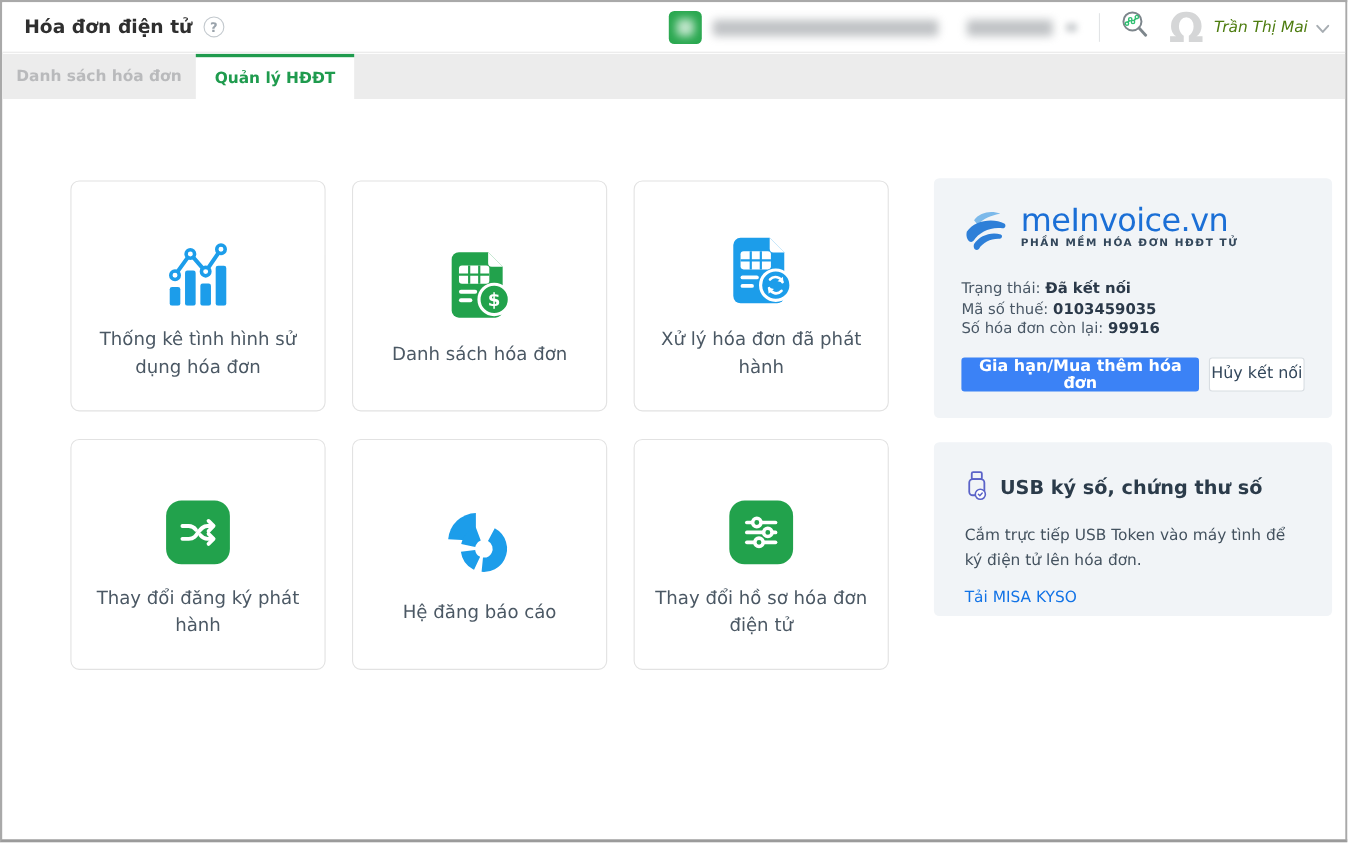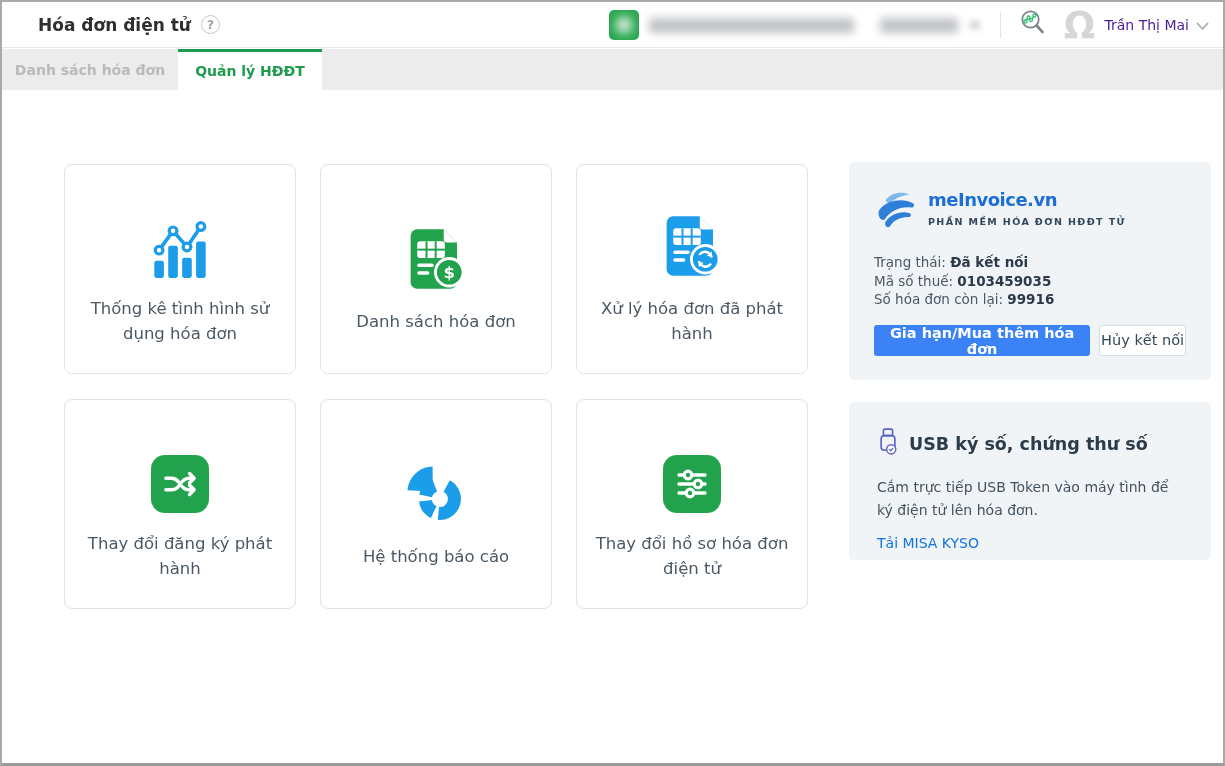--- a/index.html
+++ b/index.html
@@ -9,39 +9,39 @@
     background: #fff;
   }
   .window {
     position: relative; width: 1225px; height: 766px; background: #fff;
     border: 2px solid #a9a9a9; border-bottom: 3px solid #9b9b9b; overflow: hidden;
   }
   
   .header {
     position: absolute; left: 0; top: 0; right: 0; height: 46px;
     background: #fff; border-bottom: 1px solid #e8e8e8;
-    display: flex; align-items: center; padding-left: 36px;
+    display: flex; align-items: center; padding-left: 20px;
   }
   .page-title { font-size: 17px; font-weight: 700; color: #2f2f2f; }
   .help-icon {
     width: 19px; height: 19px; margin-left: 10px; border-radius: 50%;
     border: 1.5px solid #c3c9ce; color: #9aa3ab; font-size: 12px; font-weight: 700;
     display: flex; align-items: center; justify-content: center; cursor: pointer;
   }
   .header-right { position: absolute; right: 14px; top: 0; height: 46px; display: flex; align-items: center; }
   .org-tile { width: 30px; height: 30px; border-radius: 5px; background: #2aa850; position: relative; overflow: hidden; }
   .org-tile::after { content: ""; position: absolute; left: 7px; top: 7px; width: 16px; height: 16px; background: #ffffff; opacity: .7; border-radius: 4px; filter: blur(4px); }
   .blur-bar { height: 15px; border-radius: 3px; background: #8d9297; opacity: .55; filter: blur(4px); }
   .blur-company { width: 205px; margin-left: 10px; }
   .blur-year { width: 78px; margin-left: 26px; }
   .blur-chev { width: 10px; height: 8px; margin-left: 12px; background:#9aa0a5; opacity:.5; filter: blur(3px); }
   .vdiv { width: 1px; height: 26px; background: #e2e4e6; margin: 0 16px 0 20px; }
   .avatar { width: 34px; height: 34px; display:flex; align-items:center; justify-content:center;
             color:#d5d6d7; font-size: 37px; font-weight: 700; line-height: 1; margin-left: 14px; user-select:none; }
-  .user-name { font-size: 14px; color: #4c1d95; margin-left: 8px; }
+  .user-name { font-size: 14px; color: #4d7c0f; margin-left: 8px; font-style: italic; }
   .chev { margin-left: 7px; }
   
   .tabbar { position: absolute; left: 0; top: 47px; right: 0; height: 41px; background: #ececec; display: flex; }
   .tab { height: 41px; display: flex; align-items: center; justify-content: center;
          font-size: 14px; font-weight: 700; cursor: pointer; }
   .tab-inactive { width: 176px; color: #b9babc; }
   .tab-active { width: 144px; background: #fff; color: #1f9b4e; border-top: 3px solid #1f9b4e; }
   
   .cards {
     position: absolute; left: 62px; top: 162px; width: 744px;
@@ -56,21 +56,21 @@
   .card-label { font-size: 16.5px; color: #4b5864; text-align: center; line-height: 25px; max-width: 196px; }
   .tile-green { width: 58px; height: 58px; border-radius: 14px; background: #22a24c;
                 display:flex; align-items:center; justify-content:center; }
   
   .sidebar { position: absolute; left: 847px; top: 160px; width: 362px; }
   .side-card { background: #f1f4f7; border-radius: 5px; padding: 25px; }
   .side-card.connection { height: 218px; }
   .side-card.usb { height: 158px; margin-top: 22px; padding-left: 28px; }
   .brand-row { display: flex; align-items: flex-start; }
   .brand-col { margin-left: 8px; }
-  .brand-name { font-size: 18px; font-weight: 700; color: #1b6fd6; line-height: 26px; letter-spacing: -0.5px; }
+  .brand-name { font-size: 29px; font-weight: 400; color: #1b6fd6; line-height: 26px; letter-spacing: -0.5px; }
   .brand-tagline { font-size: 9.5px; font-weight: 600; color: #33475b; letter-spacing: 1.4px; margin-top: 3px; }
   .status-block { margin-top: 18px; font-size: 13.5px; line-height: 18.5px; color: #4a5866; }
   .status-block b { color: #2b3949; font-weight: 700; }
   .btn-row { margin-top: 16px; display: flex; }
   .btn-primary {
     width: 227px; height: 31px; background: #3b82f6; color: #fff; border: none; border-radius: 3px;
     font-size: 14.5px; font-weight: 700; cursor: pointer; font-family: inherit;
   }
   .btn-secondary {
     width: 91px; height: 31px; margin-left: 9px; background: #fff; color: #33475b;
@@ -197,21 +197,21 @@
 
     <div class="card">
       <div class="card-icon">
         <svg width="62" height="62" viewBox="0 0 64 64">
           <path d="M28.5 28.5 L28.5 2.5 A26.5 26.5 0 0 0 2.5 27 Z" fill="#1c9dea"></path>
           <g transform="rotate(-62 36 36)">
             <circle cx="36" cy="36" r="15" fill="none" stroke="#1c9dea" stroke-width="13.5" stroke-dasharray="41 5 15 5 15 13.25"></circle>
           </g>
         </svg>
       </div>
-      <div class="card-label">Hệ thống báo cáo</div>
+      <div class="card-label">Hệ đăng báo cáo</div>
     </div>
 
     <div class="card">
       <div class="card-icon">
         <div class="tile-green">
           <svg width="40" height="40" viewBox="0 0 40 40">
             <line x1="7" y1="11" x2="33" y2="11" stroke="#fff" stroke-width="3.4" stroke-linecap="round"></line>
             <line x1="7" y1="20" x2="33" y2="20" stroke="#fff" stroke-width="3.4" stroke-linecap="round"></line>
             <line x1="7" y1="29" x2="33" y2="29" stroke="#fff" stroke-width="3.4" stroke-linecap="round"></line>
             <circle cx="16" cy="11" r="3.8" fill="#22a24c" stroke="#fff" stroke-width="3.2"></circle>

